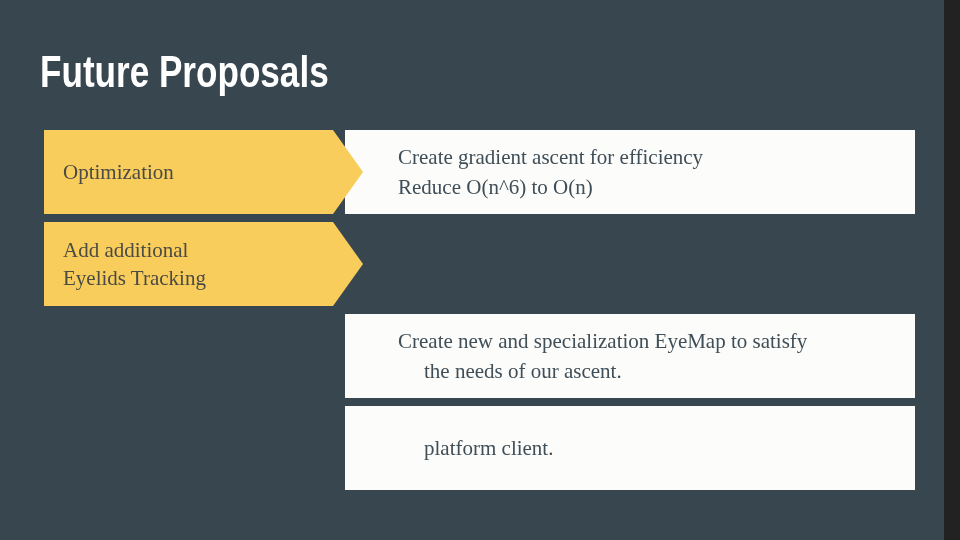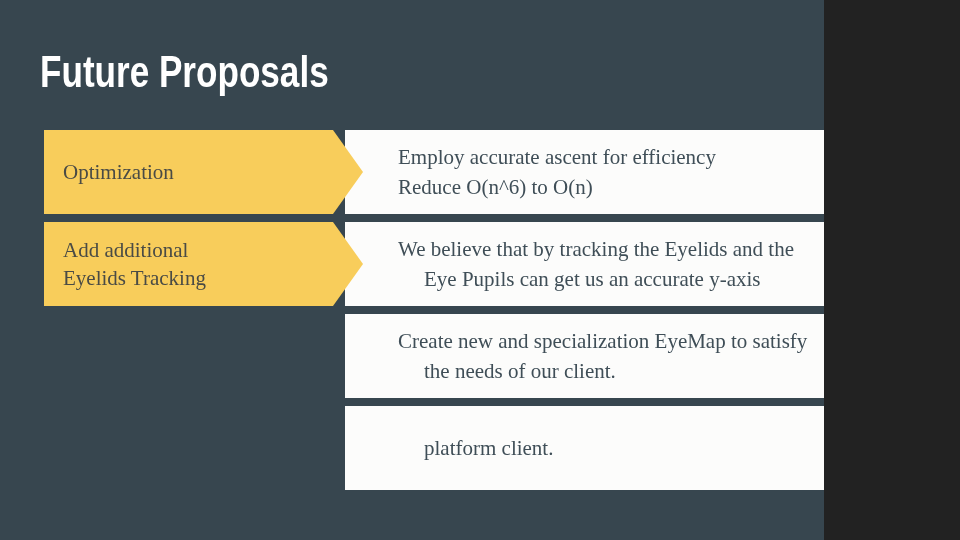--- a/index.html
+++ b/index.html
@@ -2,21 +2,21 @@
 <html><head>
 <meta charset="utf-8">
 <style>
   html, body {
     margin: 0;
     padding: 0;
     background: #222;
   }
   .slide {
     position: relative;
-    width: 824px;
+    width: 944px;
     height: 540px;
     background: #37464F;
     overflow: hidden;
     font-family: "Liberation Serif", serif;
     text-decoration: underline;
   }
   .slide-title {
     position: absolute;
     left: 40px;
     top: 46px;
@@ -91,43 +91,39 @@
 <body>
 
 <div class="slide">
 
   <h1 class="slide-title">Future Proposals</h1>
 
   <div class="rows">
 
     <div class="row">
       <div class="card">
-        <div class="desc-line">Employ accurate ascent for efficiency</div>
+        <div class="desc-line">Create gradient ascent for efficiency</div>
         <div class="desc-line">Reduce O(n^6) to O(n)</div>
       </div>
       <div class="arrow-label">
         <span class="label-text">Optimization</span>
       </div>
     </div>
 
     <div class="row">
-      <div class="card">
-        <div class="desc-line">We believe that by tracking the Eyelids and the</div>
-        <div class="desc-line indent">Eye Pupils can get us an accurate y-axis</div>
-      </div>
       <div class="arrow-label">
         <span class="label-text">Add additional
 Eyelids Tracking</span>
       </div>
     </div>
 
     <div class="row">
       <div class="card">
         <div class="desc-line">Create new and specialization EyeMap to satisfy</div>
-        <div class="desc-line indent">the needs of our client.</div>
+        <div class="desc-line indent">the needs of our ascent.</div>
       </div>
     </div>
 
     <div class="row">
       <div class="card">
         <div class="desc-line indent">platform client.</div>
       </div>
     </div>
 
   </div>

